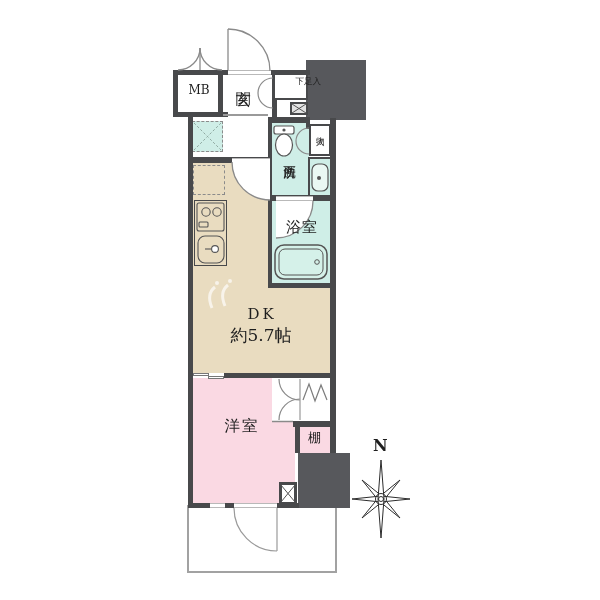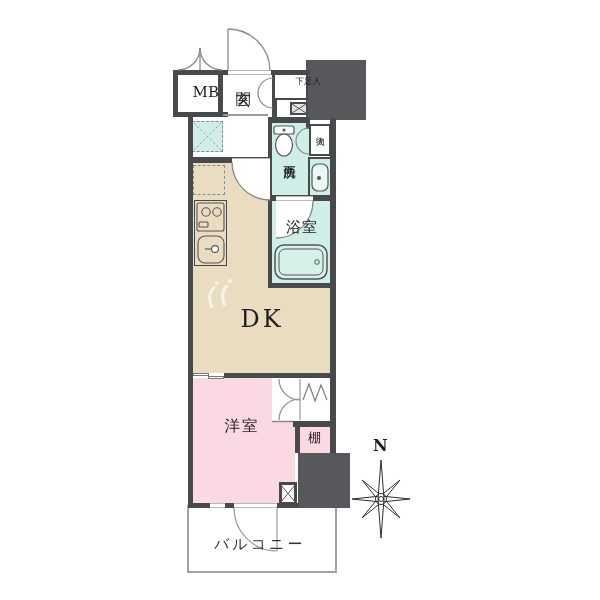--- a/index.html
+++ b/index.html
@@ -182,26 +182,26 @@
     </g>
 
     <g stroke="rgba(255,255,255,0.66)" stroke-width="3" fill="none">
       <path d="M212,308 Q206,294 215,287"></path>
       <path d="M225,306 Q219,292 228,285"></path>
       <circle cx="217" cy="283" r="2" fill="rgba(255,255,255,0.66)" stroke="none"></circle>
       <circle cx="230" cy="281" r="2" fill="rgba(255,255,255,0.66)" stroke="none"></circle>
     </g>
   </svg>
 
-  <div class="lbl" style="left:179px;top:84px;width:40px;font-size:15px;text-align:right;">MB</div>
+  <div class="lbl" style="left:179px;top:84px;width:40px;font-size:12px;text-align:center;">MB</div>
   <div class="lbl vtext" style="left:234px;top:79px;font-size:15px;letter-spacing:1px;">玄関</div>
   <div class="lbl" style="left:275px;top:77px;width:46px;font-size:8.5px;text-align:right;">下足入</div>
   <div class="lbl vtext" style="left:315px;top:130px;font-size:8.5px;">物入</div>
   <div class="lbl vtext" style="left:282px;top:156px;font-size:12.5px;">洗面所</div>
   <div class="lbl" style="left:286px;top:219px;font-size:15px;letter-spacing:1px;">浴室</div>
-  <div class="lbl center" style="left:226px;top:306px;width:72px;font-size:24px;letter-spacing:3px;">DK</div>
+  <div class="lbl center" style="left:226px;top:306px;width:72px;font-size:15px;letter-spacing:3px;">DK</div>
+  <div class="lbl center" style="left:211px;top:326px;width:100px;font-size:17px;">約5.7帖</div>
   <div class="lbl center" style="left:208px;top:418px;width:68px;font-size:15.5px;letter-spacing:2px;">洋室</div>
   <div class="lbl" style="left:308px;top:431px;font-size:13px;">棚</div>
-  <div class="lbl" style="left:214px;top:536px;font-size:15px;letter-spacing:3px;color:#333;">バルコニー</div>
   <div class="lbl" style="left:373px;top:437px;font-size:16px;font-weight:bold;">N</div>
 
 
 </div>
 
 </body></html>

